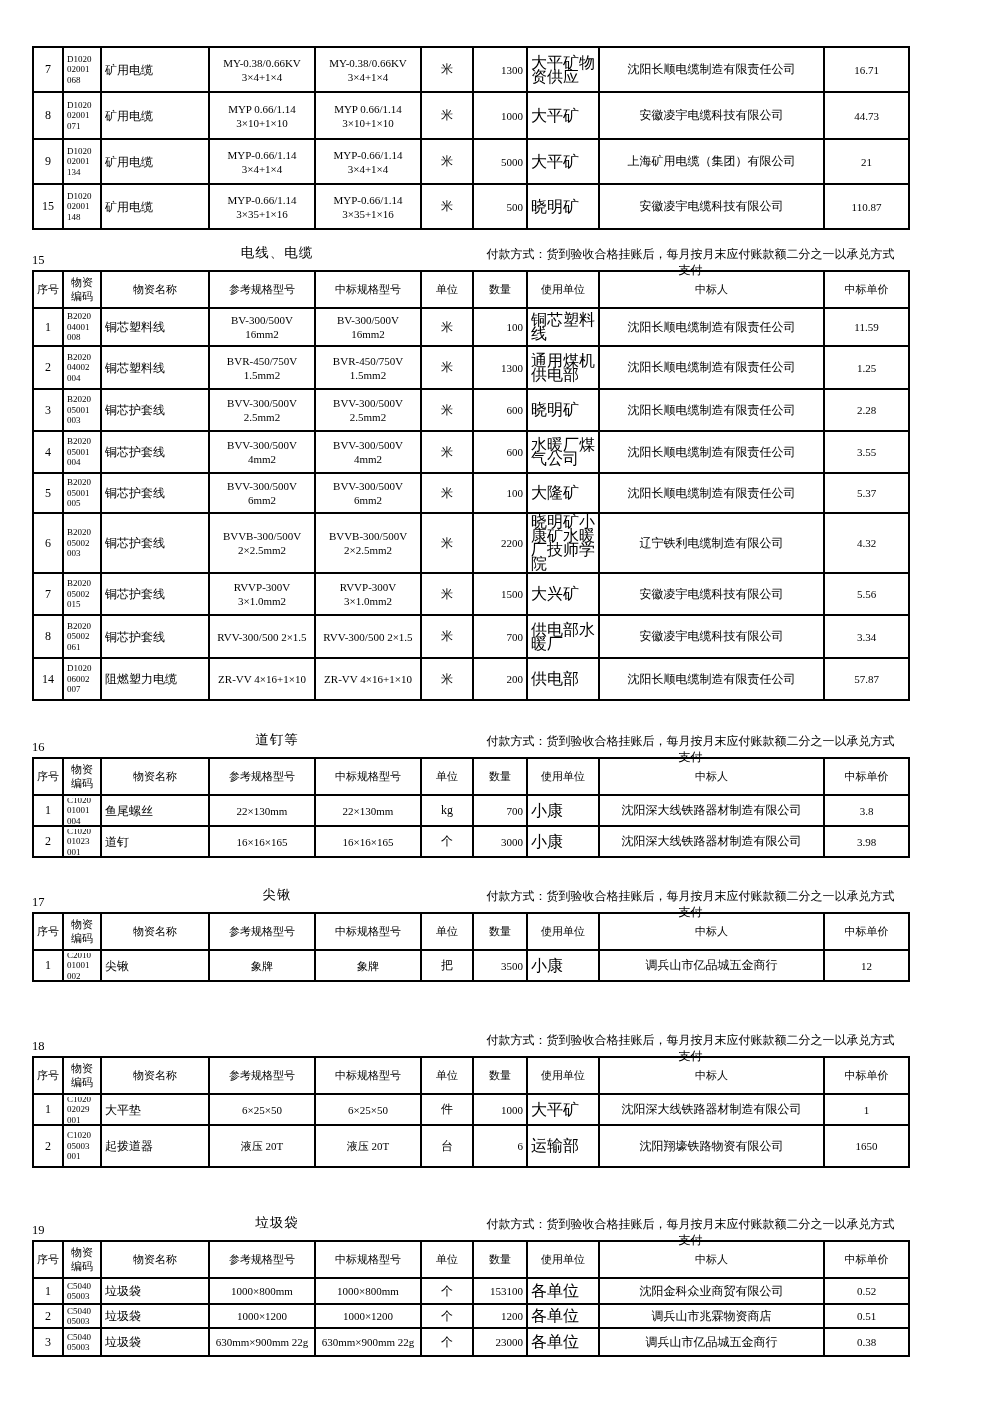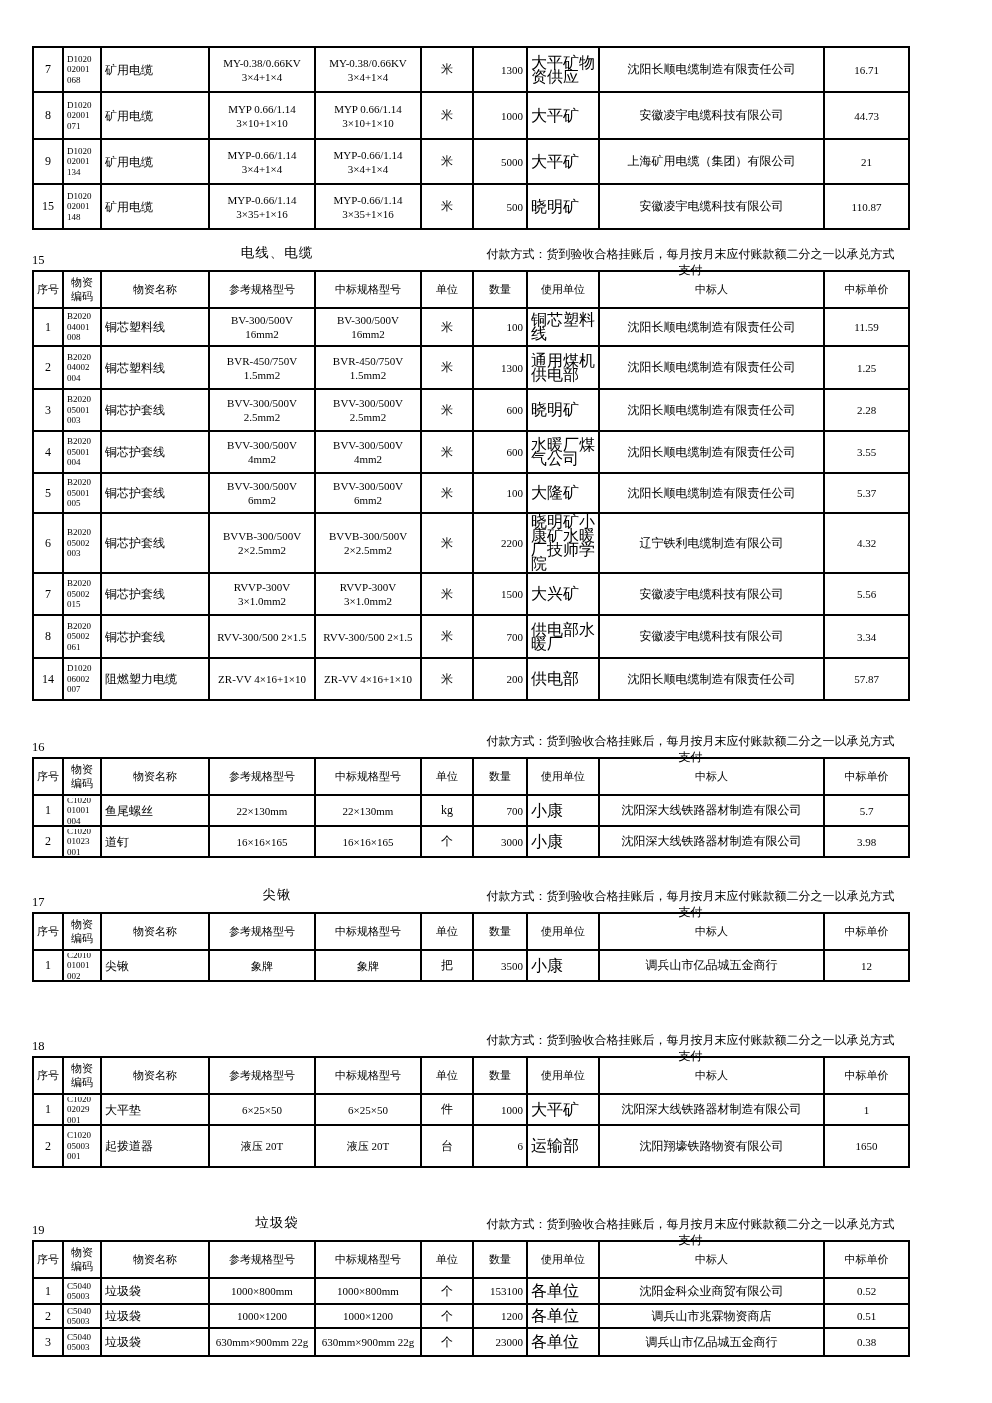--- a/index.html
+++ b/index.html
@@ -301,20 +301,21 @@
               <td class="c-user">供电部</td>
               <td class="c-winner">沈阳长顺电缆制造有限责任公司</td>
               <td class="c-price">57.87</td>
             </tr>
           </tbody>
         </table>
       </div>
       <div>
         <div class="sec-head" style="margin-top: 18px;">
           <span class="sec-num">16</span>
+          <span class="sec-title">道钉等</span>
           <div class="sec-pay">付款方式：货到验收合格挂账后，每月按月末应付账款额二分之一以承兑方式
 支付</div>
         </div>
         <table class="grid">
           <colgroup>
             <col style="width: 30px;">
             <col style="width: 38px;">
             <col style="width: 108px;">
             <col style="width: 106px;">
             <col style="width: 106px;">
@@ -346,21 +347,21 @@
 01001
 004</div>
               </td>
               <td class="c-name">鱼尾螺丝</td>
               <td class="c-ref_spec">22×130mm</td>
               <td class="c-bid_spec">22×130mm</td>
               <td class="c-unit">kg</td>
               <td class="c-qty">700</td>
               <td class="c-user">小康</td>
               <td class="c-winner">沈阳深大线铁路器材制造有限公司</td>
-              <td class="c-price">5.7</td>
+              <td class="c-price">3.8</td>
             </tr>
             <tr style="height: 31px;">
               <td class="c-seq">2</td>
               <td class="c-code">
                 <div class="code-clip" style="height: 26px;">C1020
 01023
 001</div>
               </td>
               <td class="c-name">道钉</td>
               <td class="c-ref_spec">16×16×165</td>

